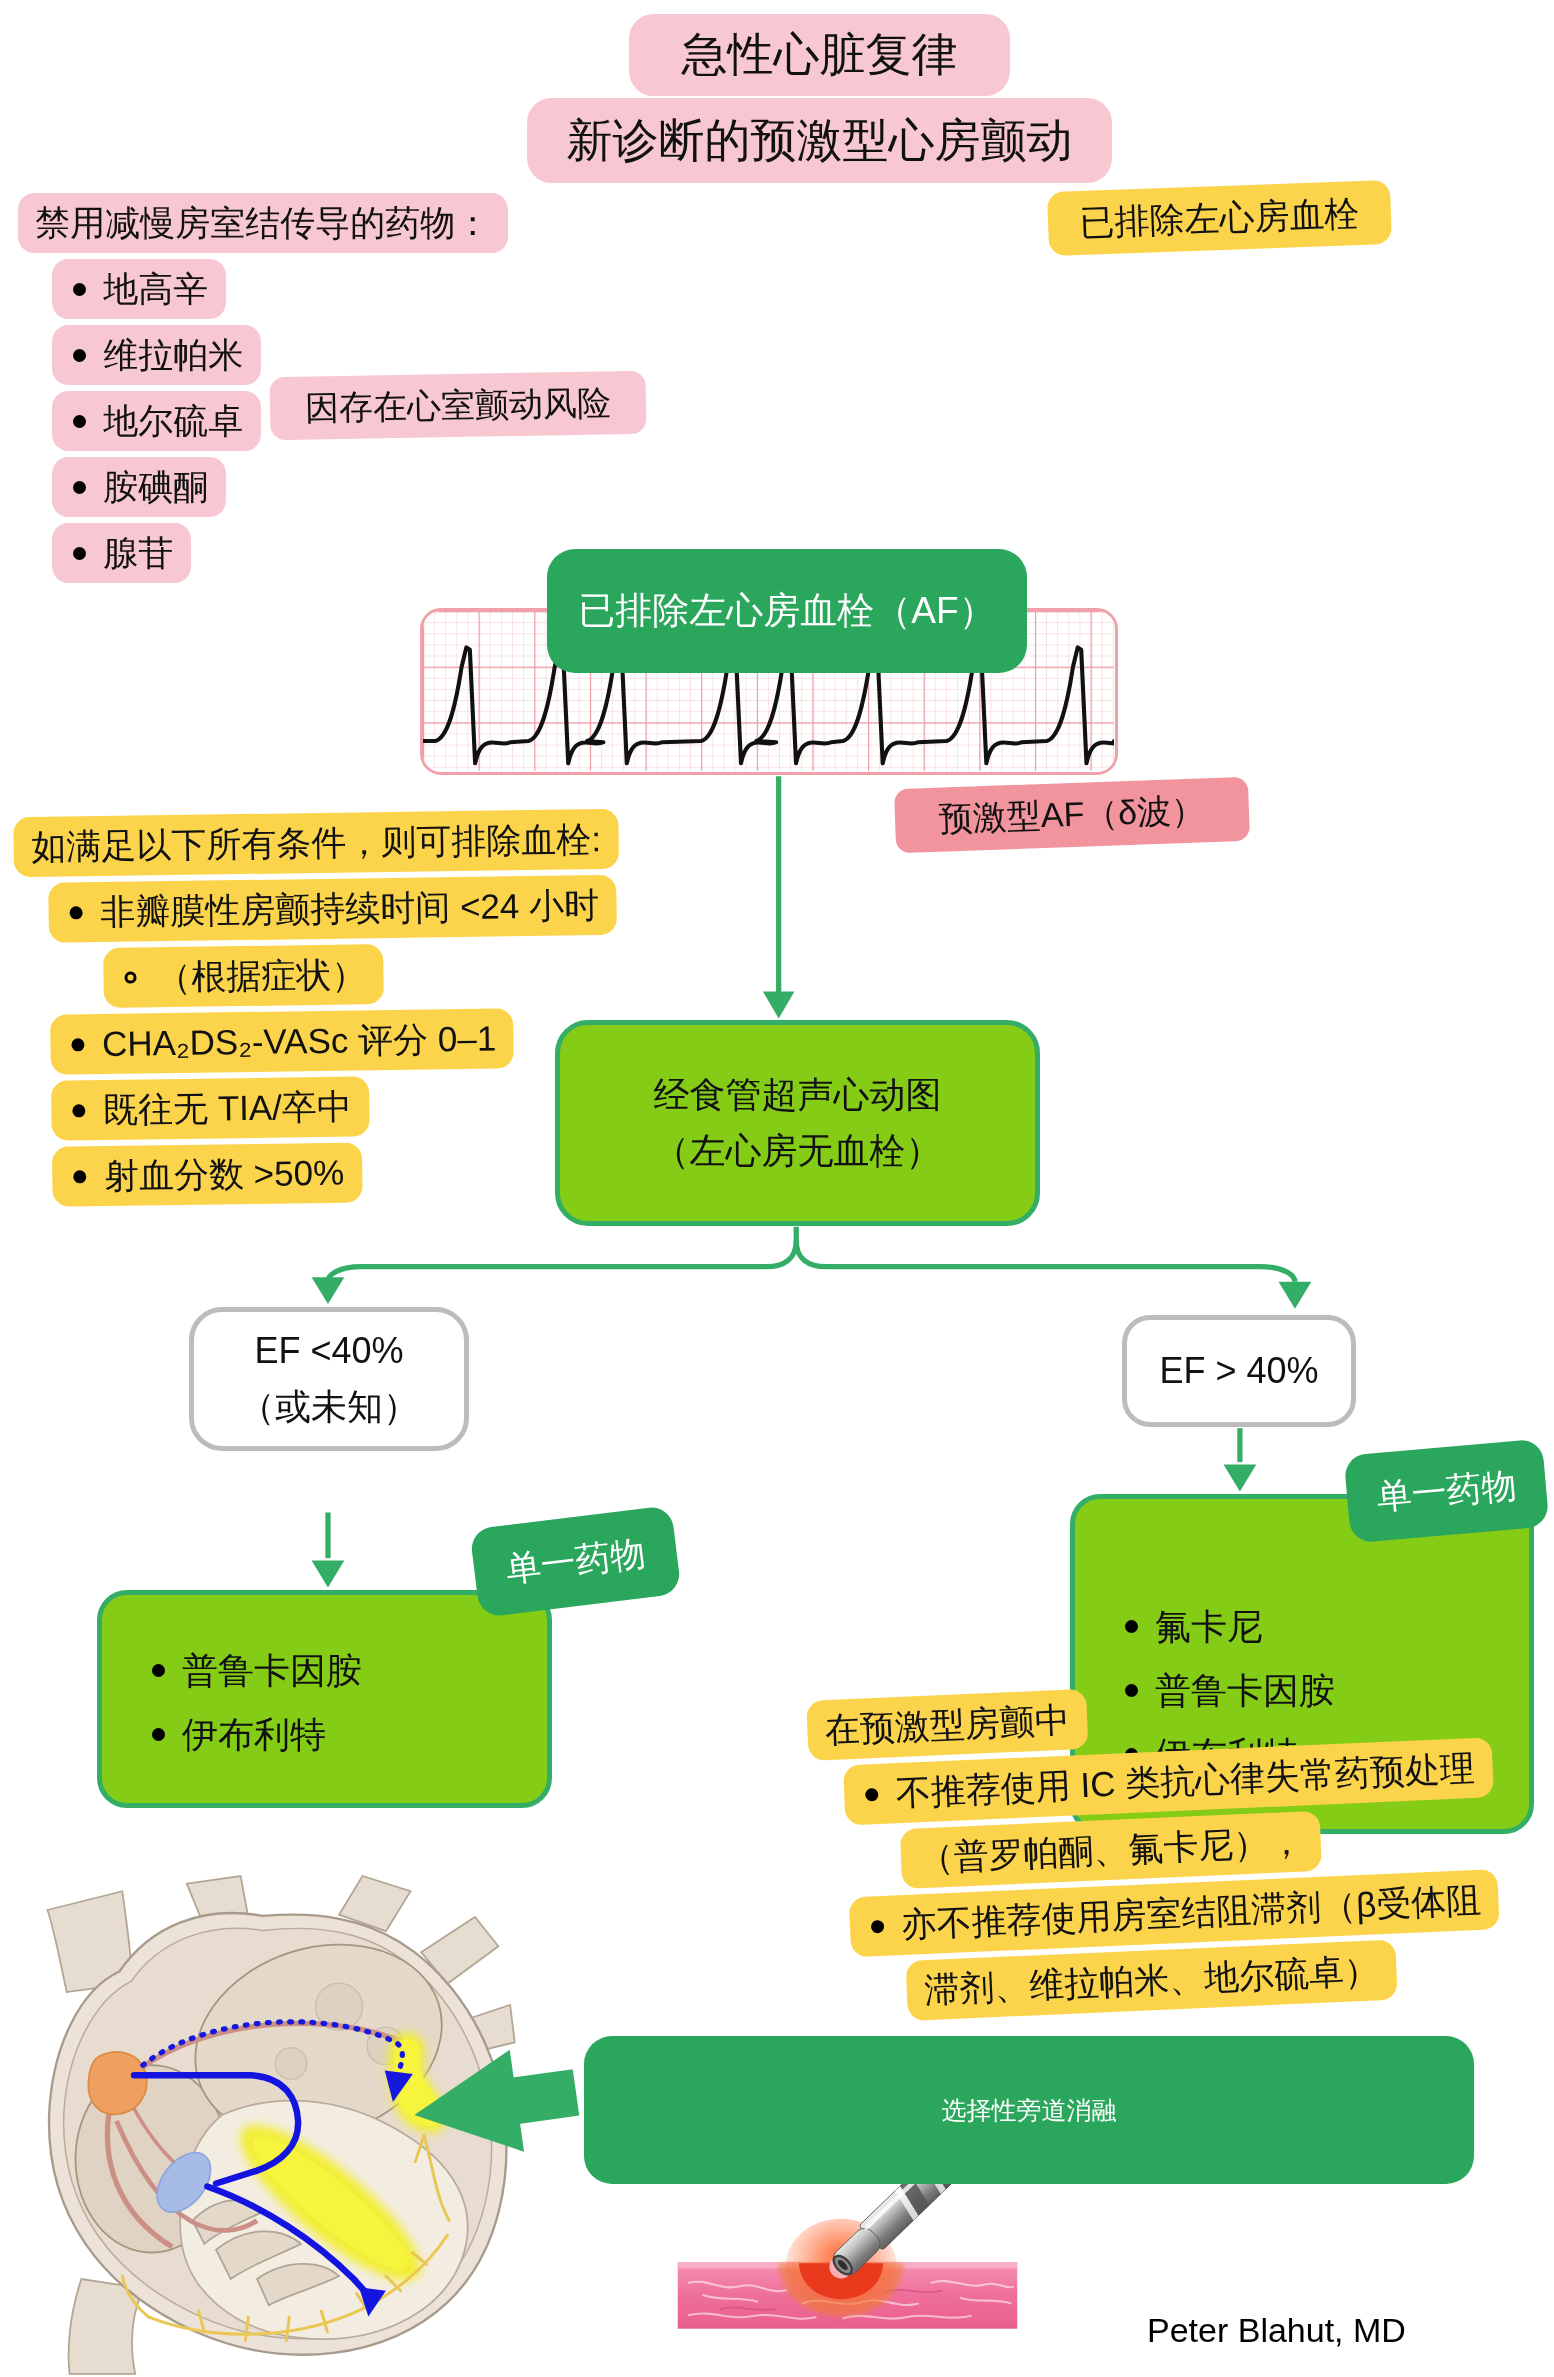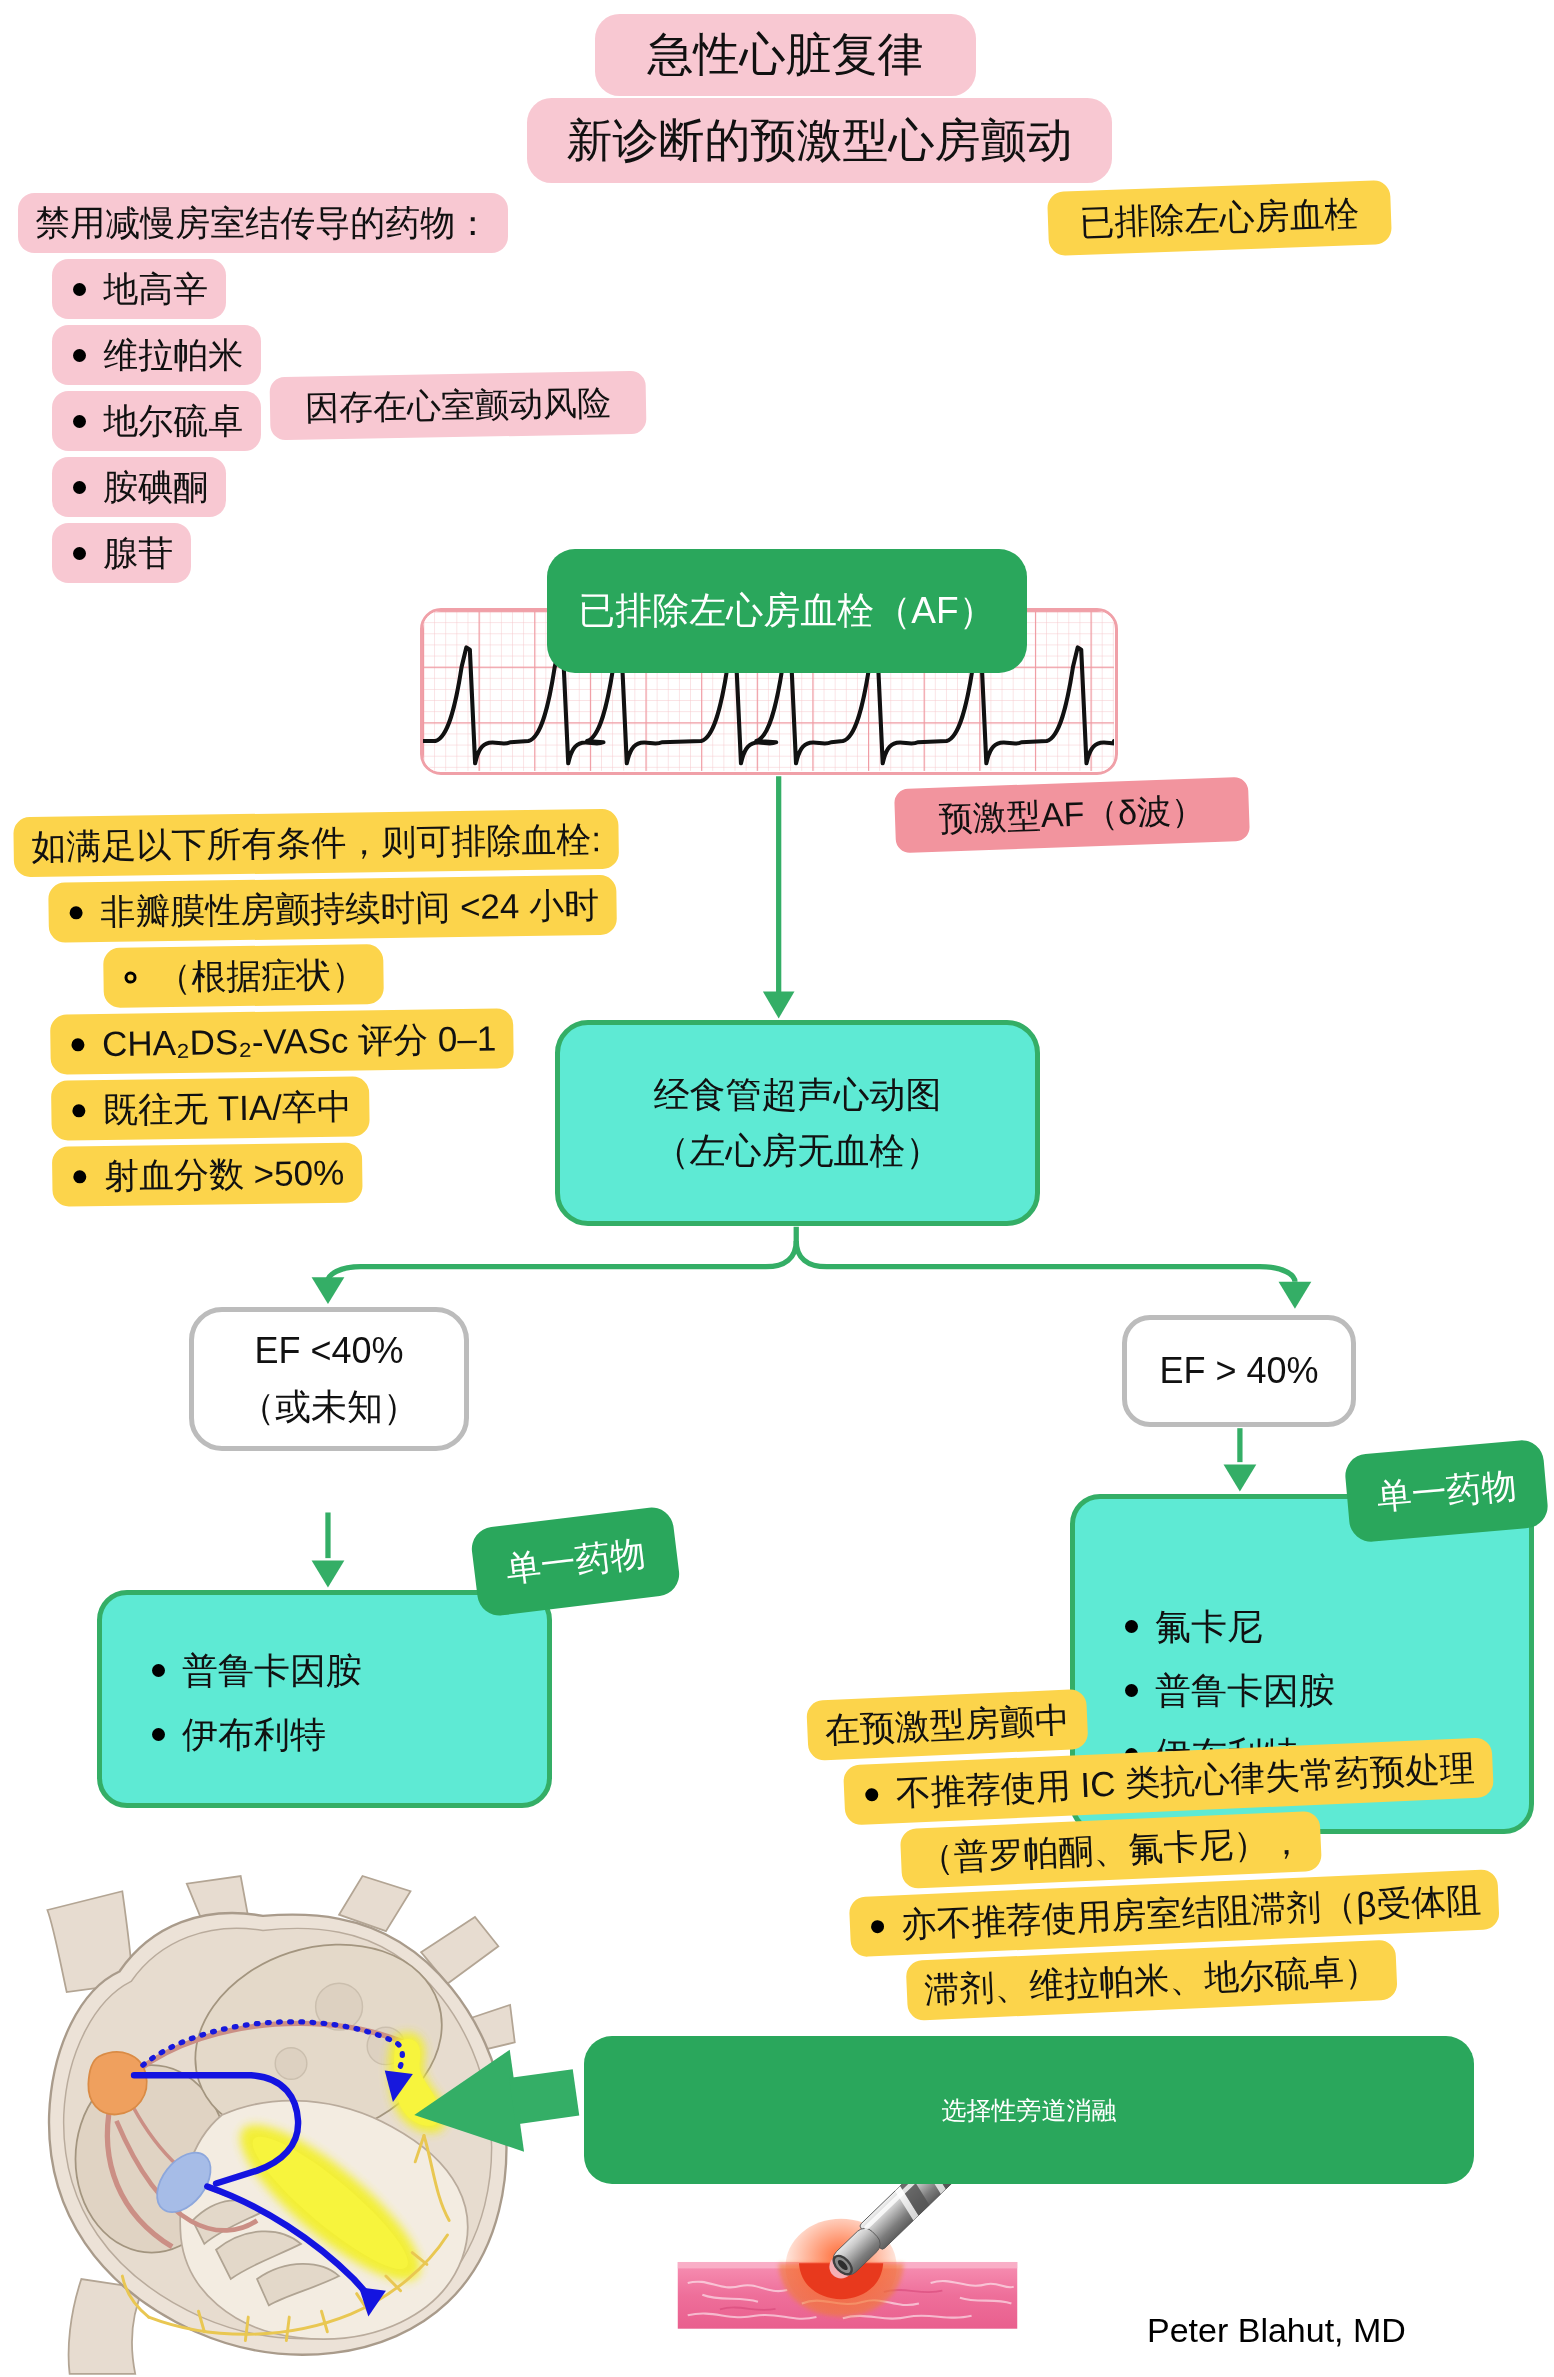--- a/index.html
+++ b/index.html
@@ -13,21 +13,21 @@
 
   .abs{position:absolute}
   .center{display:flex;align-items:center;justify-content:center;text-align:center}
 
   .pinkbox{background:var(--pink-light);border-radius:24.6px;font-size:46px}
   .pinknote{background:var(--pink-light);border-radius:15px;font-size:34px}
   .yellowbadge{background:var(--yellow);border-radius:16.4px;font-size:35px}
   .salmon{background:var(--pink-deep);border-radius:14px;font-size:34px}
 
   .greenbox{background:var(--green);color:#fff;border-radius:28px;font-size:37px}
-  .outline-green{background:#5eead4;border:5.3px solid var(--green-line);border-radius:33px}
+  .outline-green{background:#84cc16;border:5.3px solid var(--green-line);border-radius:33px}
   .outline-gray{background:#fff;border:5.3px solid var(--gray-border);border-radius:33px}
 
   .bloblist{position:absolute}
   .bloblist .line{margin-bottom:5.9px;white-space:nowrap}
   .blob{display:inline-block;padding:8.2px 17.6px;border-radius:16.4px;font-size:35px;line-height:1.25}
   .blob.pink{background:var(--pink-light)}
   .blob.yellow{background:var(--yellow)}
   .dot{display:inline-block;width:13px;height:13px;border-radius:50%;background:#000;margin:0 17.6px 5.9px 3.5px;vertical-align:middle}
   .circ{display:inline-block;width:11.7px;height:11.7px;border-radius:50%;border:3.5px solid #000;background:transparent;margin:0 20px 5.9px 3.5px;vertical-align:middle}
   .ind1{margin-left:34px}
@@ -196,21 +196,21 @@
         <rect x="227" y="-29" width="26" height="58" fill="rgba(85,85,85,0.85)"></rect>
         <rect x="292" y="-29" width="12" height="58" fill="rgba(255,255,255,0.75)"></rect>
         <rect x="304" y="-29" width="30" height="58" fill="rgba(85,85,85,0.85)"></rect>
       </g>
       <rect x="74" y="-22" width="444" height="8" rx="4" fill="rgba(255,255,255,0.8)"></rect>
       <ellipse cx="4" cy="0" rx="11" ry="19" fill="#8a8a8a" stroke="#3f3f3f" stroke-width="4"></ellipse>
       <ellipse cx="4" cy="0" rx="5" ry="11" fill="#2e2e2e"></ellipse>
     </g>
   </svg>
 
-  <div class="abs center pinkbox" style="left:595px;top:14px;width:381px;height:82px">
+  <div class="abs center pinkbox" style="left:629px;top:14px;width:381px;height:82px">
     <span>急性心脏复律</span>
   </div>
   <div class="abs center pinkbox" style="left:527px;top:98px;width:585px;height:85px">
     <span>新诊断的预激型心房颤动</span>
   </div>
   <div class="abs center yellowbadge" style="left:1048px;top:186px;width:343px;height:64px;transform:rotate(-2deg)">
     <span>已排除左心房血栓</span>
   </div>
 
   <div class="bloblist" style="left:17.6px;top:193px">

